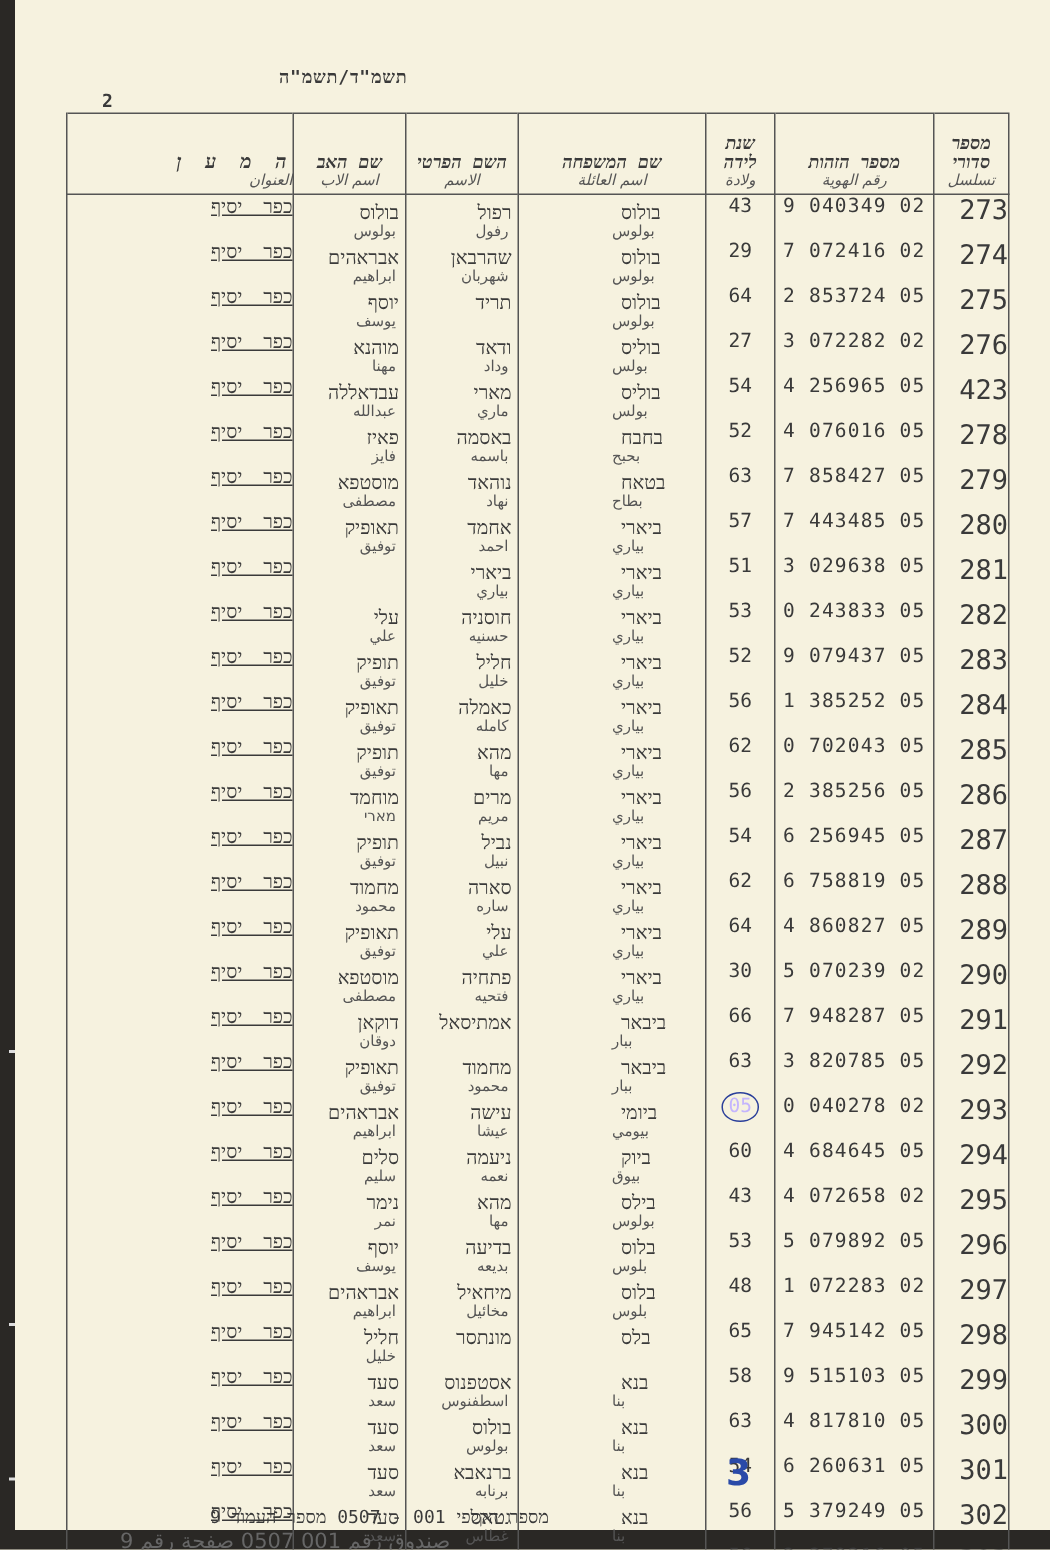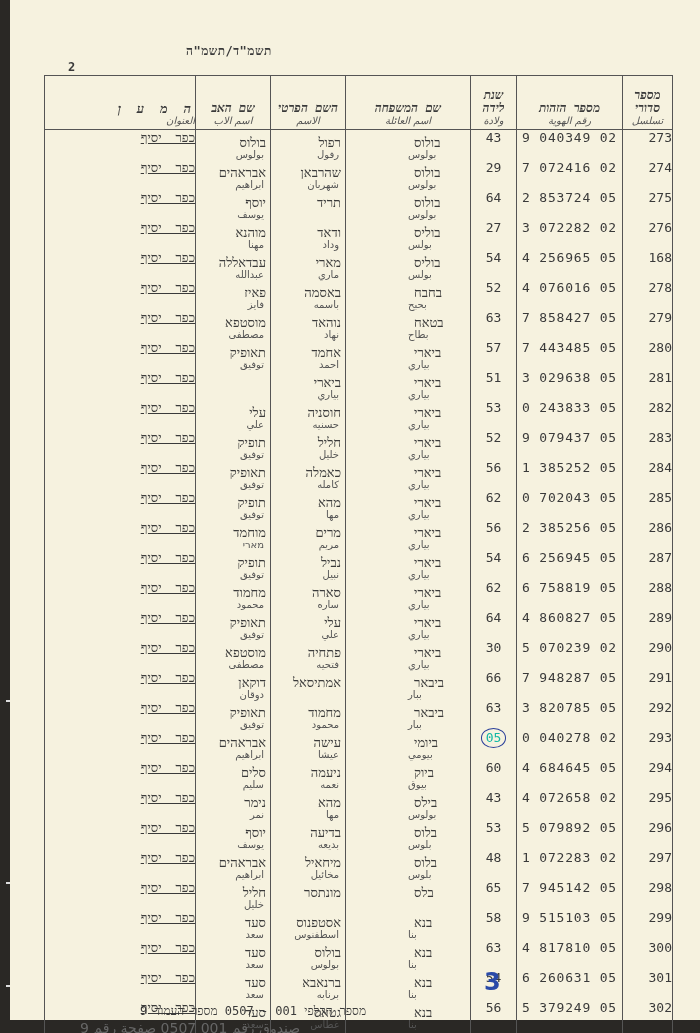--- a/index.html
+++ b/index.html
@@ -38,32 +38,32 @@
     padding-bottom:3px;
     font-style:italic;
   }
   th .ar { display:block; font-weight:normal; font-size:10px; font-family:"DejaVu Sans", sans-serif; }
   th.c-addr { text-align:right; padding-right:68px; }
   th.c-addr .heb { letter-spacing:4px; font-size:13px; }
   td { font-size:13px; }
   tr.row td { height:24.4px; }
   .heb { display:block; line-height:13px; }
   .ar { display:block; font-family:"DejaVu Sans", sans-serif; font-size:10px; line-height:11px; color:#555; }
-  td.c-serial { text-align:right; padding-right:6px; font-size:13px; padding-top:6px; }
+  td.c-serial { text-align:right; padding-right:6px; font-size:18px; padding-top:6px; }
   td.c-id { text-align:center; padding-left:6px; padding-top:6px; letter-spacing:0.8px; white-space:pre; }
   td.c-year { text-align:center; padding-top:6px; }
   td.c-family, td.c-first, td.c-father { text-align:left; padding-left:0; }
   td.c-family .heb, td.c-first .heb, td.c-father .heb { text-align:right; padding-right:4px; padding-top:6px; }
   td.c-family .ar, td.c-first .ar, td.c-father .ar { text-align:right; padding-right:6px; }
   td.c-family .heb { text-align:left; padding-left:68px; padding-right:0; }
   td.c-family .ar { text-align:left; padding-left:62px; padding-right:0; }
   td.c-addr { text-align:right; padding-right:82px; padding-top:6px; word-spacing:6px;text-decoration:underline; }
   .circled {
     display:inline-block; border:1.4px solid #2a3f9a; border-radius:50%;
-    padding:0 4px; color:#14b8a6; line-height:18px; margin-top:-3px;
+    padding:0 4px; color:#c4b5fd; line-height:18px; margin-top:-3px;
   }
   .ink-mark {
     position:absolute; left:484px; top:968px;
     color:#2a4aa8; font-size:24px; font-weight:bold; font-family:"DejaVu Sans", sans-serif;
   }
   .footer {
     position:absolute; left:66px; top:1004px; width:300px;
     font-size:12px; font-weight:normal; direction:rtl; text-align:right;
     white-space:nowrap;
   }
@@ -190,21 +190,21 @@
       <span class="heb">ודאד</span>
       <span class="ar">وداد</span>
     </td>
     <td class="c-father">
       <span class="heb">מוהנא</span>
       <span class="ar">مهنا</span>
     </td>
     <td class="c-addr">כפר יסיף</td>
       </tr>
       <tr class="row">
-    <td class="c-serial">168</td>
+    <td class="c-serial">423</td>
     <td class="c-id">05 256965 4</td>
     <td class="c-year"><span>54</span></td>
     <td class="c-family">
       <span class="heb">בוליס</span>
       <span class="ar">بولس</span>
     </td>
     <td class="c-first">
       <span class="heb">מארי</span>
       <span class="ar">ماري</span>
     </td>

